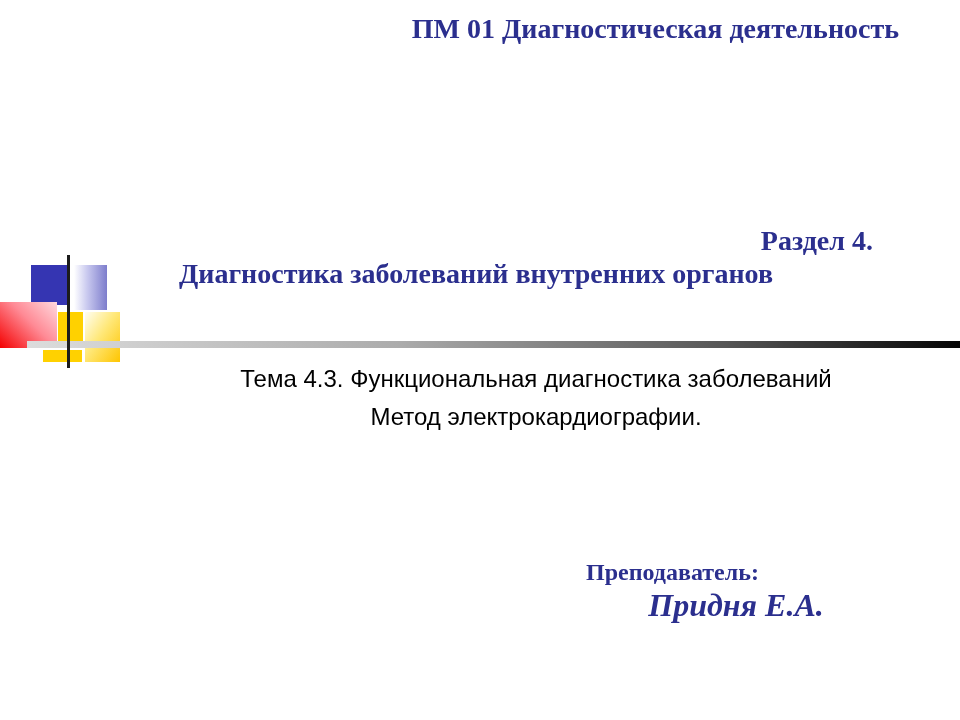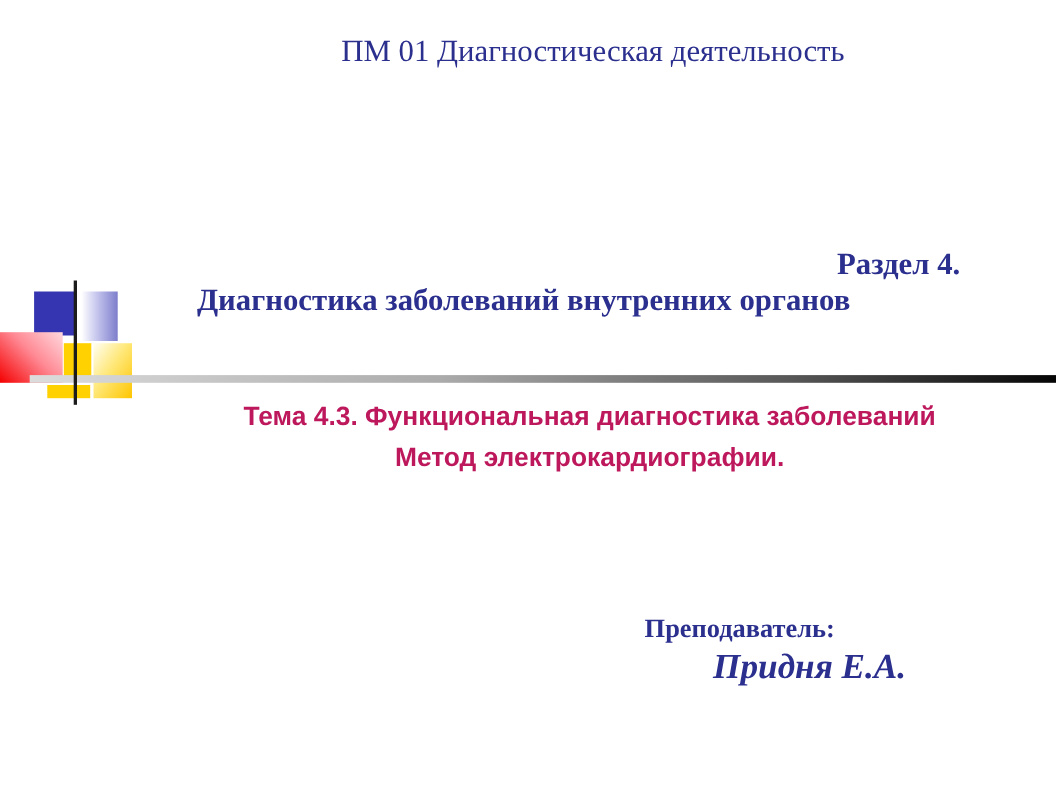--- a/index.html
+++ b/index.html
@@ -23,35 +23,35 @@
   .sq-yellow-grad  { left: 85px;  top: 312px; width: 35px; height: 50px;
                      background: linear-gradient(125deg, #fffef2 0%, #ffe87a 45%, #fec500 100%); }
   .sq-yellow-bot   { left: 43px;  top: 350px; width: 39px; height: 12px; background: #ffd100; }
   .divider-bar     { left: 27px;  top: 341px; width: 933px; height: 7px;
                      background: linear-gradient(90deg, #dcdcdc 0%, #ababab 40%, #555555 75%, #050505 100%); }
   .vertical-line   { left: 67px;  top: 255px; width: 3px;  height: 113px; background: #1c1c1c; }
 
   
   .txt { position: absolute; color: #2b2f8e; }
   .header-block {
-    left: 179px; top: 30px; width: 720px;
-    font-size: 28px; font-weight: normal; line-height: 33px;
-    text-align: center;
+    left: 179px; top: 12px; width: 720px;
+    font-size: 28px; font-weight: bold; line-height: 33px;
+    text-align: right;
   }
   .section-block {
     left: 179px; top: 224px; width: 694px;
     font-size: 28px; font-weight: bold; line-height: 33px;
   }
   .section-line1 { text-align: right; }
   .section-line2 { text-align: left; }
   .topic-block {
     left: 136px; top: 360px; width: 800px;
     font-family: "Liberation Sans", sans-serif;
-    color: #be185d;
-    font-size: 24px; font-weight: bold; line-height: 38px;
+    color: #000000;
+    font-size: 24px; font-weight: normal; line-height: 38px;
     text-align: center;
   }
   .teacher-label-block {
     left: 586px; top: 557px; width: 300px;
     font-size: 24px; font-weight: bold; line-height: 30px;
     text-align: left;
   }
   .teacher-name-block {
     left: 586px; top: 588px; width: 300px;
     font-size: 32px; font-weight: bold; line-height: 34px;

